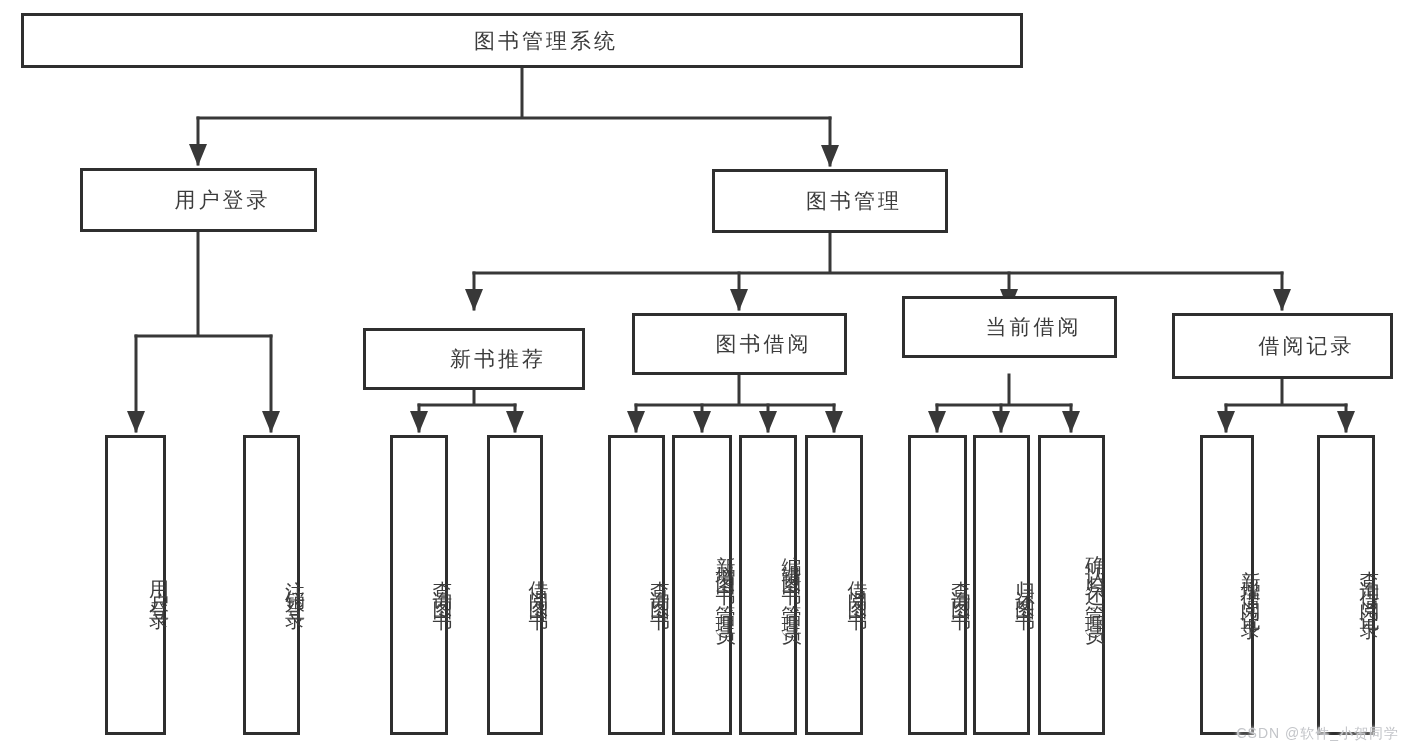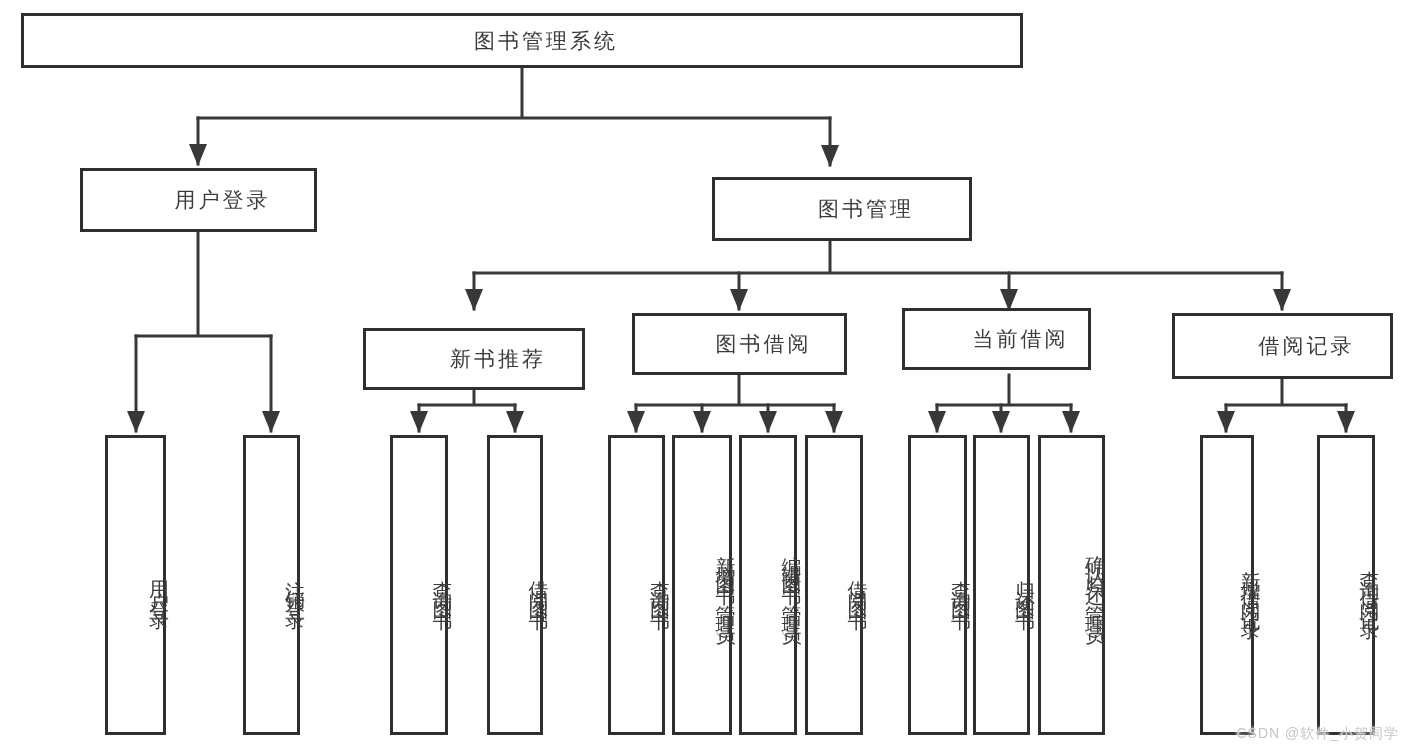--- a/index.html
+++ b/index.html
@@ -100,25 +100,25 @@
     <path d="M1071 405 V431" marker-end="url(#arrow)"></path>
 
     <path d="M1282 375 V405 M1226 405 H1346"></path>
     <path d="M1226 405 V431" marker-end="url(#arrow)"></path>
     <path d="M1346 405 V431" marker-end="url(#arrow)"></path>
   </svg>
 
   <div class="node h" style="left:21px;top:13px;width:1002px;height:55px;">图书管理系统</div>
 
   <div class="node h" style="left:80px;top:168px;width:237px;height:64px;">用户登录</div>
-  <div class="node h" style="left:712px;top:177px;width:260px;height:64px;">图书管理</div>
+  <div class="node h" style="left:712px;top:169px;width:236px;height:64px;">图书管理</div>
 
   <div class="node h" style="left:363px;top:328px;width:222px;height:62px;">新书推荐</div>
   <div class="node h" style="left:632px;top:313px;width:215px;height:62px;">图书借阅</div>
-  <div class="node h" style="left:902px;top:308px;width:189px;height:62px;">当前借阅</div>
+  <div class="node h" style="left:902px;top:296px;width:215px;height:62px;">当前借阅</div>
   <div class="node h" style="left:1172px;top:313px;width:221px;height:66px;">借阅记录</div>
 
   <div class="node v" style="left:105px;top:435px;width:61px;height:300px;">
     <span>用户登录</span>
   </div>
   <div class="node v" style="left:243px;top:435px;width:57px;height:300px;">
     <span>注销登录</span>
   </div>
 
   <div class="node v" style="left:390px;top:435px;width:58px;height:300px;">

